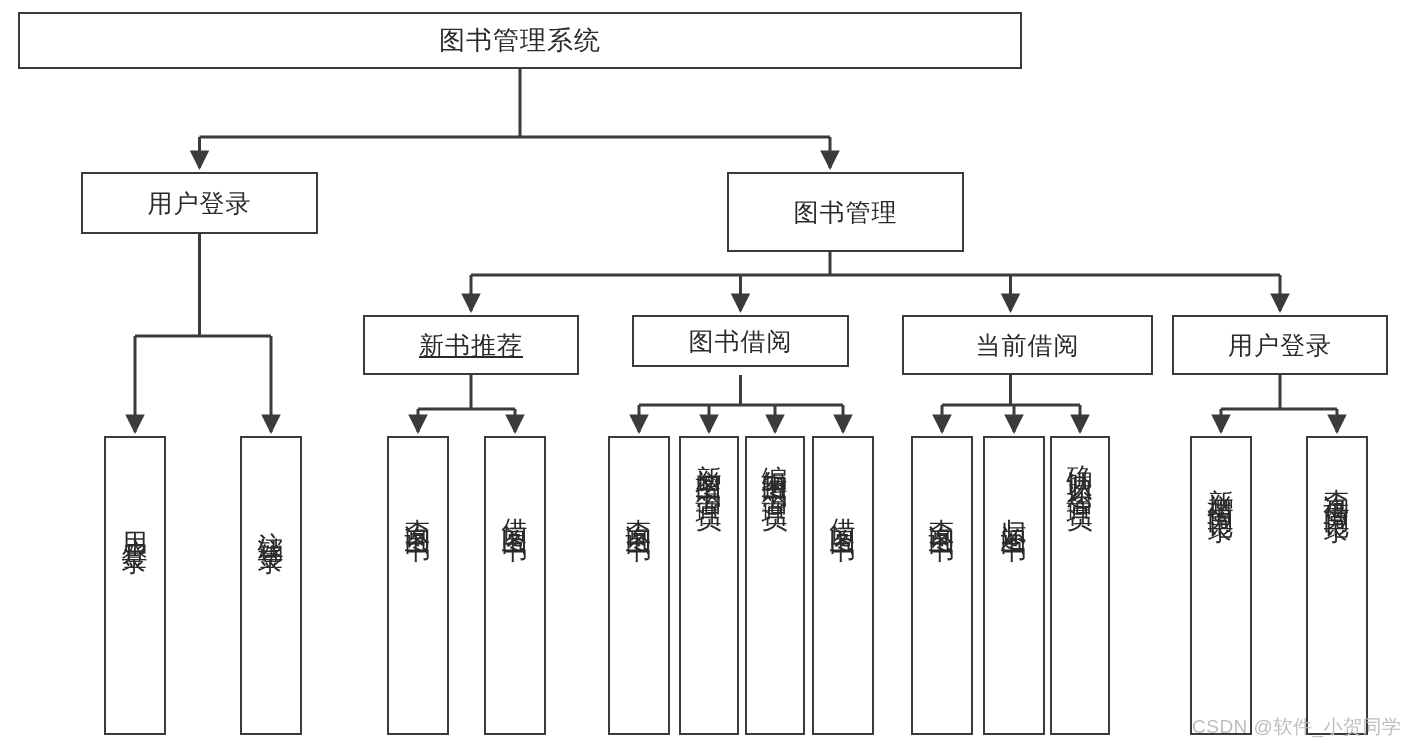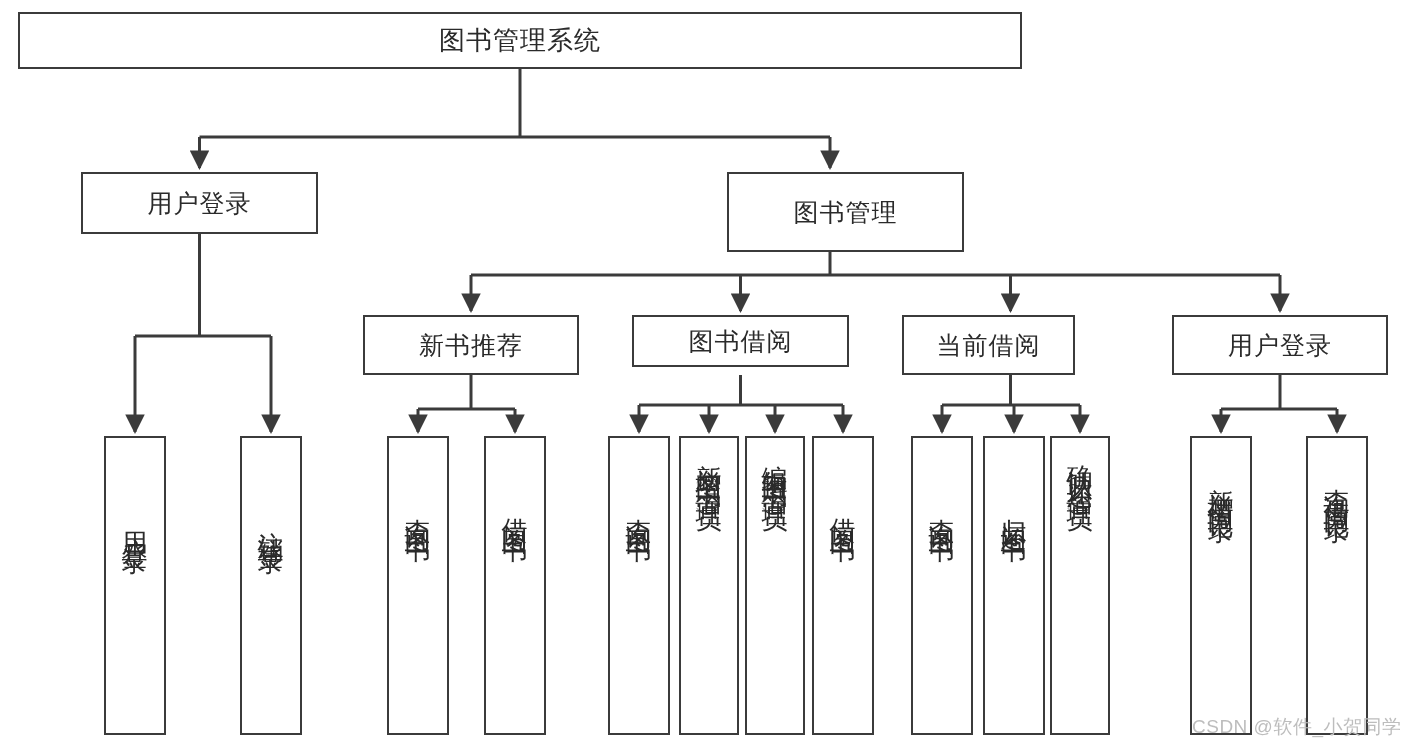--- a/index.html
+++ b/index.html
@@ -133,27 +133,27 @@
     <span class="label">图书管理系统</span>
   </div>
 
   <div class="node horiz" style="left:81px; top:172px; width:237px; height:62px;">
     <span class="label">用户登录</span>
   </div>
   <div class="node horiz" style="left:711px; top:172px; width:237px; height:80px;margin-left:16px;">
     <span class="label">图书管理</span>
   </div>
 
-  <div class="node horiz" style="left:363px; top:315px; width:216px; height:60px;">
+  <div class="node horiz" style="left:363px; top:315px; width:216px; height:60px;text-decoration:underline;">
     <span class="label">新书推荐</span>
   </div>
   <div class="node horiz" style="left:632px; top:315px; width:217px; height:52px;">
     <span class="label">图书借阅</span>
   </div>
-  <div class="node horiz" style="left:902px; top:315px; width:173px; height:60px;">
+  <div class="node horiz" style="left:902px; top:315px; width:251px; height:60px;">
     <span class="label">当前借阅</span>
   </div>
   <div class="node horiz" style="left:1172px; top:315px; width:216px; height:60px;">
     <span class="label">用户登录</span>
   </div>
 
   <div class="node vert" style="left:104px; top:436px; width:62px; height:299px;">
     <span class="label" style="margin-top:73px;">用户登录</span>
   </div>
   <div class="node vert" style="left:240px; top:436px; width:62px; height:299px;">

